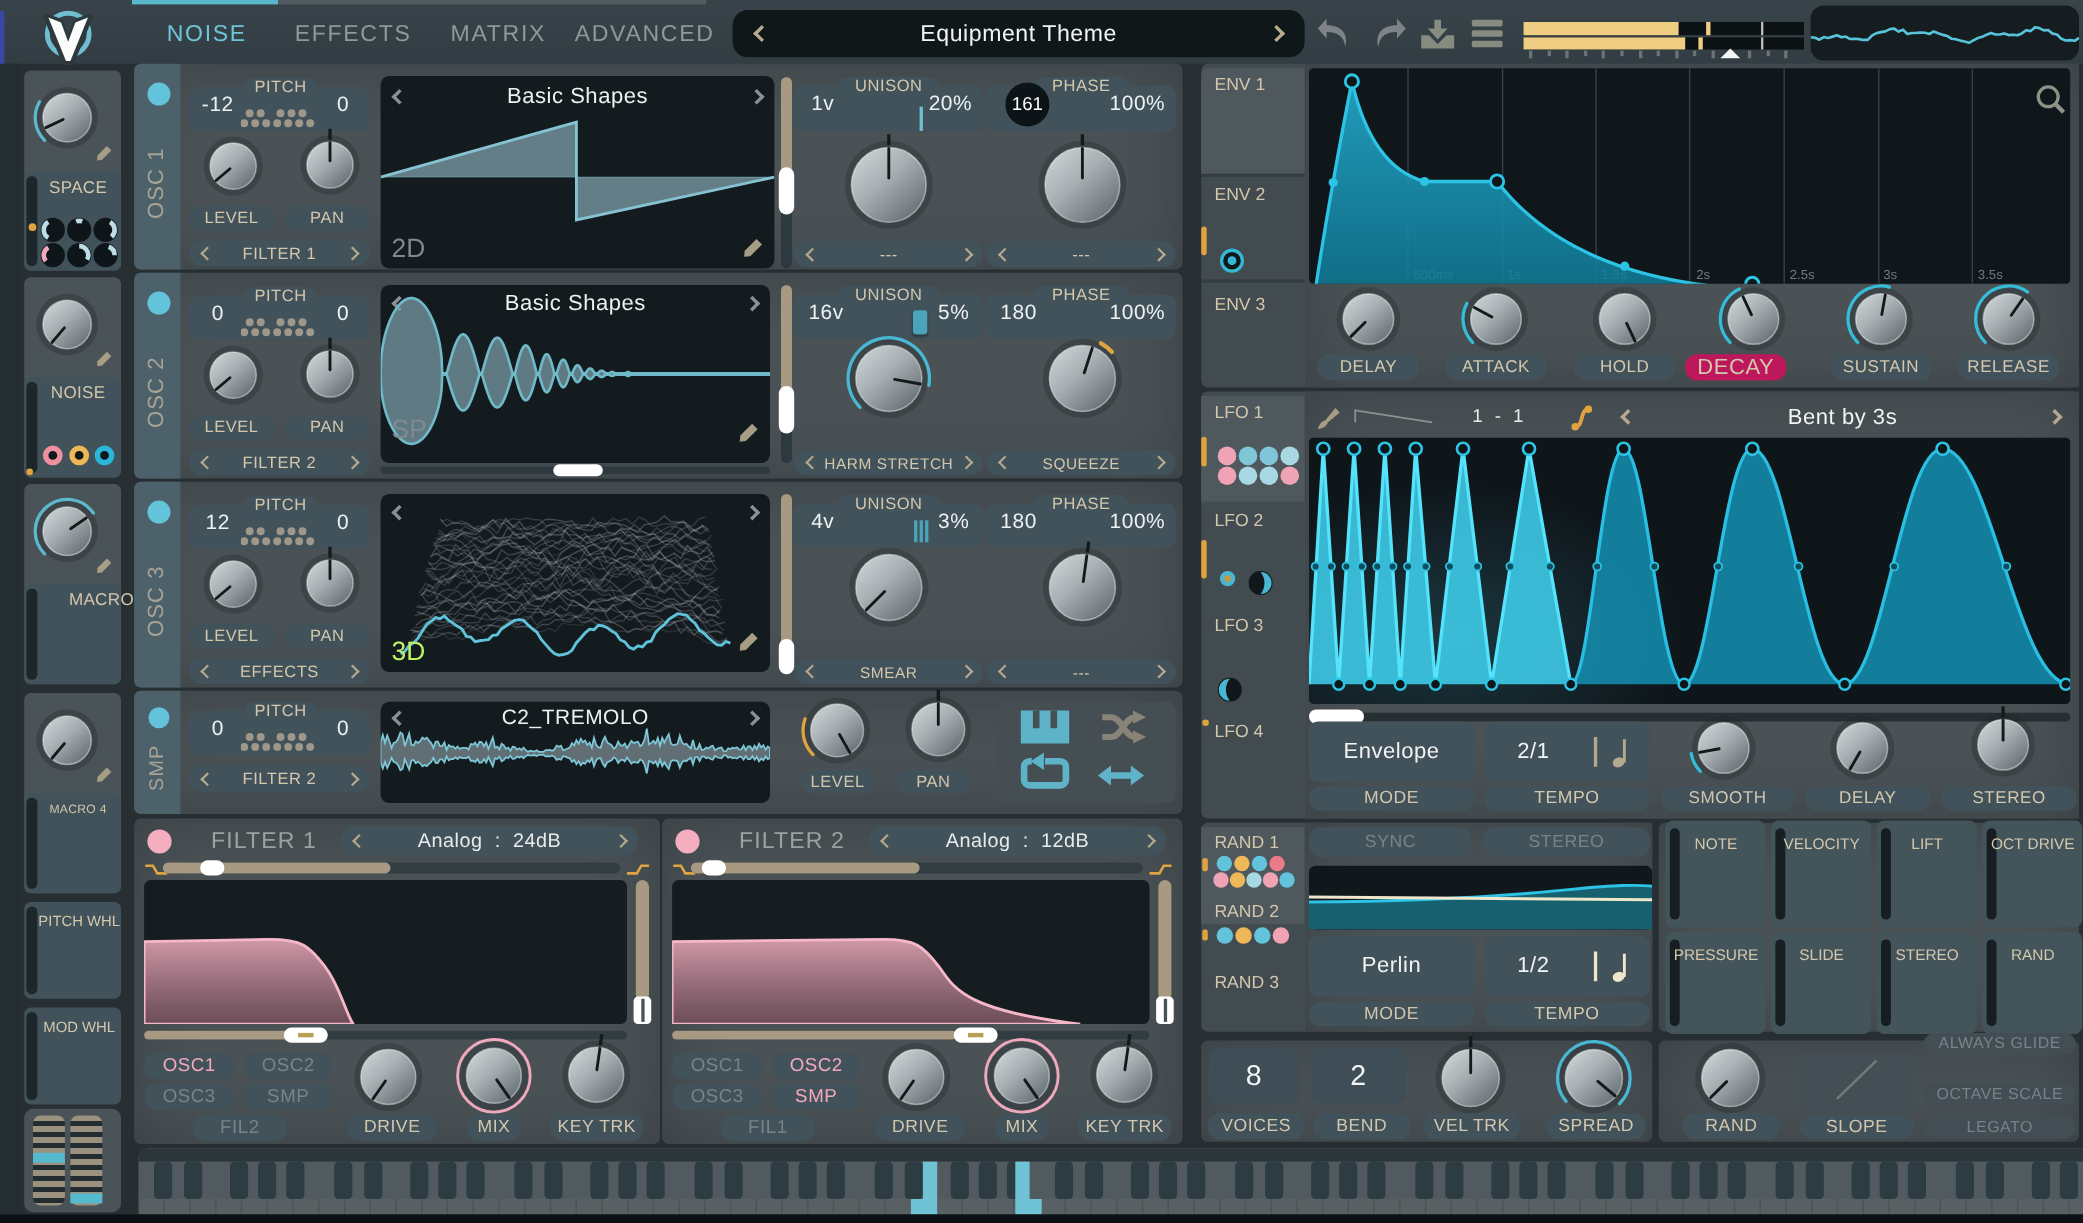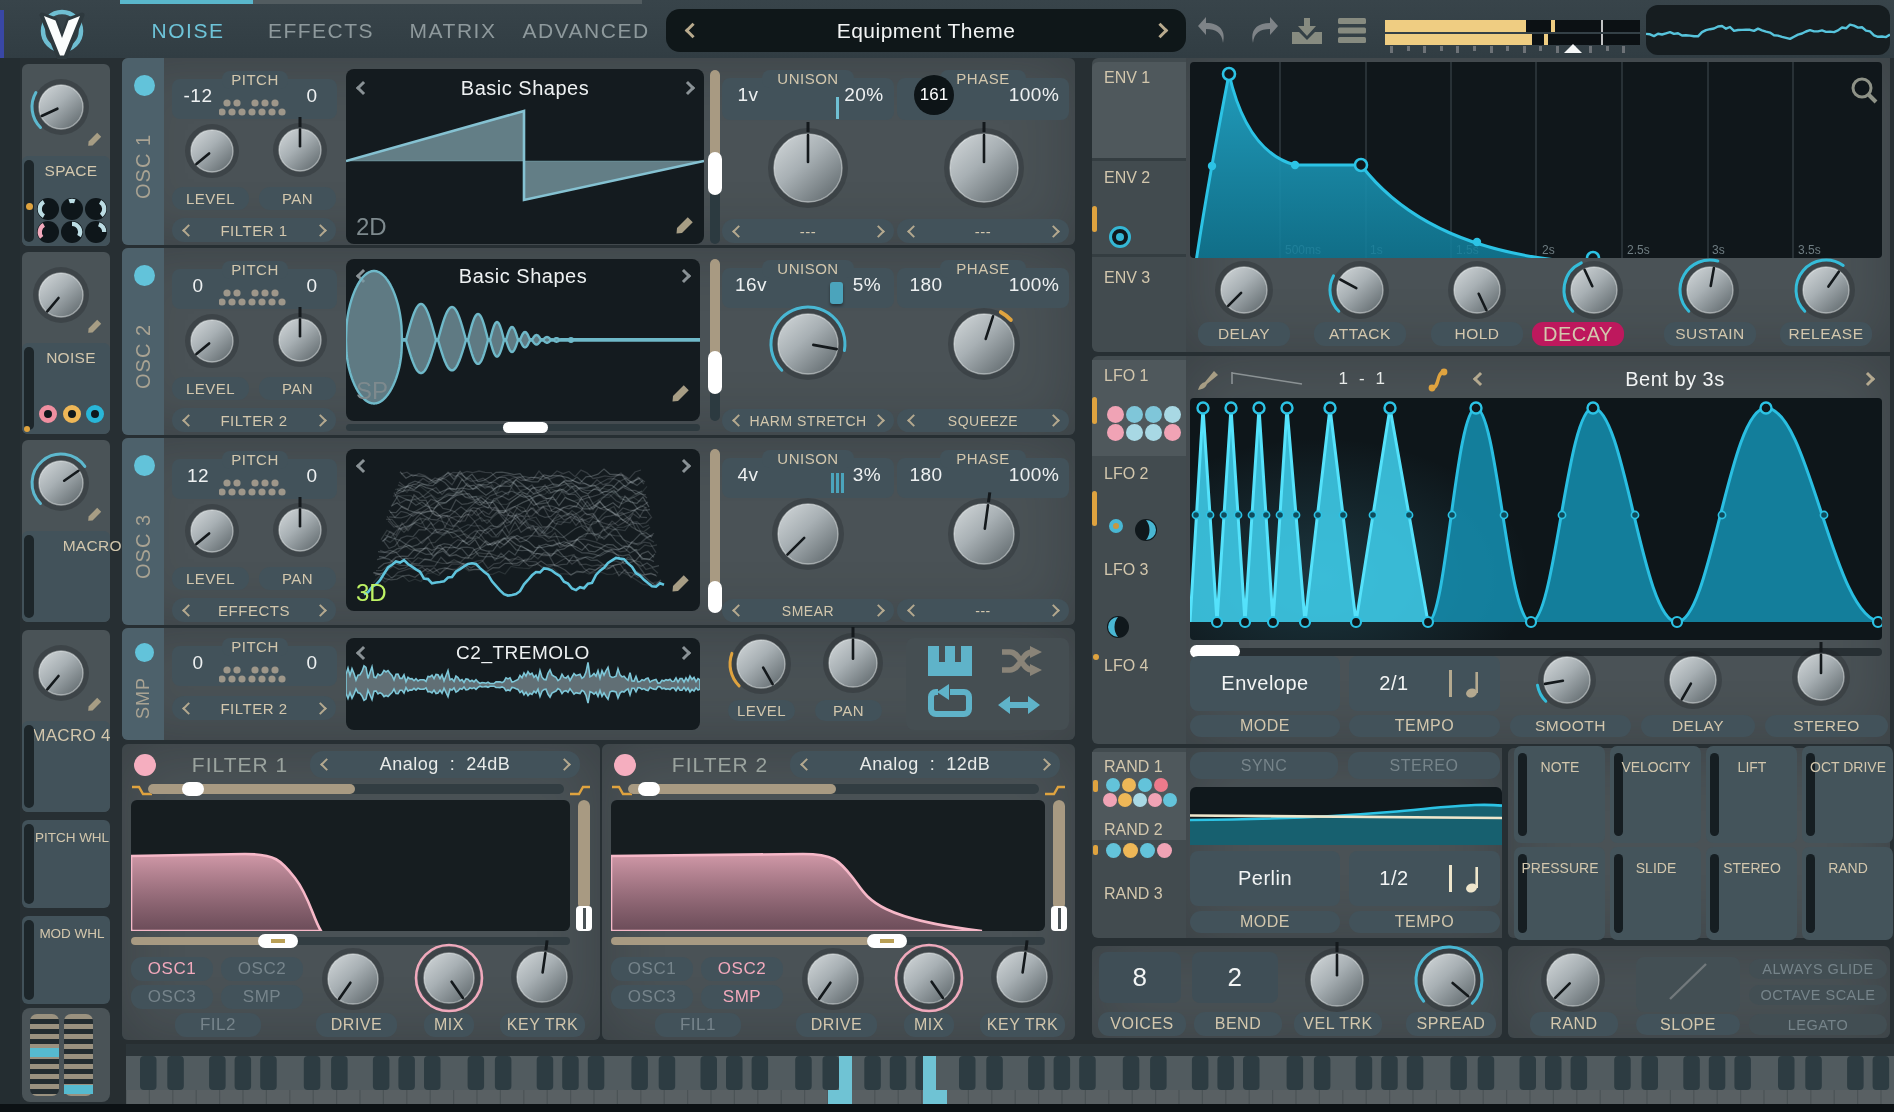--- a/index.html
+++ b/index.html
@@ -144,21 +144,21 @@
 <div style="position:absolute;left:22px;top:630px;width:88px;height:182px;background:#4a5357;border-radius:6px;"></div>
 <div style="position:absolute;left:22px;top:721px;width:88px;height:91px;background:#42525a;border-radius:6px;"></div>
 <svg style="position:absolute;left:25px;top:637px" width="72" height="72" viewBox="0 0 72 72">
       <circle cx="36" cy="36" r="28" fill="rgba(28,34,37,0.28)"></circle>
       <circle cx="36" cy="36" r="22" fill="url(#kg)" stroke="rgba(246,250,251,0.45)" stroke-width="1.4"></circle>
       <line x1="33.5" y1="39.0" x2="22.3" y2="52.3" stroke="#14191c" stroke-width="2.6" stroke-linecap="round"></line>
     </svg>
 <svg style="position:absolute;left:87.0px;top:696.0px" width="16" height="16" viewBox="0 0 16 16">
       <path d="M10.2,1.8 L14.2,5.8 L5.6,14.4 L1.2,14.8 L1.6,10.4 Z" fill="#a79d84"></path>
     </svg>
-<div style="position:absolute;left:32px;top:727px;width:78px;height:18px;display:flex;align-items:center;justify-content:center;white-space:nowrap;font-size:17px;color:#d3c7ad;font-weight:400;letter-spacing:0.3px;">MACRO 4</div>
+<div style="position:absolute;left:32px;top:727px;width:78px;height:18px;display:flex;align-items:center;justify-content:center;white-space:nowrap;font-size:11px;color:#d3c7ad;font-weight:400;letter-spacing:0.3px;">MACRO 4</div>
 <div style="position:absolute;left:24px;top:725px;width:10px;height:83px;background:#1d262a;border-radius:5px;"></div>
 <div style="position:absolute;left:22px;top:820px;width:88px;height:88px;background:#42525a;border-radius:6px;"></div>
 <div style="position:absolute;left:34px;top:828px;width:76px;height:18px;display:flex;align-items:center;justify-content:center;white-space:nowrap;font-size:13.5px;color:#d3c7ad;font-weight:400;letter-spacing:0px;">PITCH WHL</div>
 <div style="position:absolute;left:24px;top:824px;width:10px;height:80px;background:#1d262a;border-radius:5px;"></div>
 <div style="position:absolute;left:22px;top:916px;width:88px;height:88px;background:#42525a;border-radius:6px;"></div>
 <div style="position:absolute;left:34px;top:924px;width:76px;height:18px;display:flex;align-items:center;justify-content:center;white-space:nowrap;font-size:13.5px;color:#d3c7ad;font-weight:400;letter-spacing:0px;">MOD WHL</div>
 <div style="position:absolute;left:24px;top:920px;width:10px;height:80px;background:#1d262a;border-radius:5px;"></div>
 <div style="position:absolute;left:22px;top:1008px;width:88px;height:94px;background:#4a5357;border-radius:8px;"></div>
 <div style="position:absolute;left:30px;top:1014px;width:29px;height:82px;border-radius:7px;background:repeating-linear-gradient(180deg,#9a917f 0px,#9a917f 5px,#232c30 5px,#232c30 10px);overflow:hidden"></div>
 <div style="position:absolute;left:30px;top:1048px;width:29px;height:9px;background:#56bacf"></div>
@@ -914,21 +914,21 @@
       <circle cx="40" cy="40" r="32" fill="rgba(28,34,37,0.28)"></circle>
       <circle cx="40" cy="40" r="26" fill="url(#kg)" stroke="rgba(246,250,251,0.45)" stroke-width="1.4"></circle>
       <line x1="36.7" y1="43.3" x2="22.2" y2="57.8" stroke="#14191c" stroke-width="2.6" stroke-linecap="round"></line>
     </svg>
 <div style="position:absolute;left:1530px;top:1012px;width:88px;height:24px;background:#42525a;border-radius:11px;display:flex;align-items:center;justify-content:center;font-size:16px;color:#d3c7ad;letter-spacing:0.5px">RAND</div>
 <div style="position:absolute;left:1636px;top:957px;width:104px;height:55px;background:#434f54;border-radius:8px;"></div>
 <svg style="position:absolute;left:1636px;top:957px" width="104" height="55" viewBox="0 0 104 55">
       <line x1="34" y1="42" x2="70" y2="7" stroke="#72797c" stroke-width="2.4"></line>
     </svg>
 <div style="position:absolute;left:1636px;top:1014px;width:104px;height:21px;background:#42525a;border-radius:11px;display:flex;align-items:center;justify-content:center;font-size:16px;color:#d3c7ad;letter-spacing:0.5px">SLOPE</div>
-<div style="position:absolute;left:1749px;top:959px;width:138px;height:20px;background:#424e53;border-radius:10px;display:flex;align-items:center;justify-content:center;font-size:14.5px;color:#76848a;letter-spacing:0.5px">ALWAYS GLIDE</div>
+<div style="position:absolute;left:1749px;top:939px;width:138px;height:20px;background:#424e53;border-radius:10px;display:flex;align-items:center;justify-content:center;font-size:14.5px;color:#76848a;letter-spacing:0.5px">ALWAYS GLIDE</div>
 <div style="position:absolute;left:1749px;top:985px;width:138px;height:20px;background:#424e53;border-radius:10px;display:flex;align-items:center;justify-content:center;font-size:14.5px;color:#76848a;letter-spacing:0.5px">OCTAVE SCALE</div>
 <div style="position:absolute;left:1749px;top:1014px;width:138px;height:21px;background:#424e53;border-radius:10px;display:flex;align-items:center;justify-content:center;font-size:14.5px;color:#76848a;letter-spacing:0.5px">LEGATO</div>
 <div style="position:absolute;left:110px;top:1040px;width:1784px;height:64px;background:#272e31;"></div>
 <div style="position:absolute;left:126px;top:1044px;width:1768px;height:60px;background:#596063;border-radius:8px 0 0 0;"></div>
 <svg style="position:absolute;left:126px;top:1044px" width="1768" height="60" viewBox="0 0 1768 60">
       <rect x="0" y="12" width="1768" height="34" fill="#515b5f"></rect>
       <rect x="0" y="0" width="1768" height="12" fill="#2c3539"></rect>
       <line x1="0.0" y1="46" x2="0.0" y2="60" stroke="#4b5356" stroke-width="1.2"></line>
       <line x1="23.4" y1="46" x2="23.4" y2="60" stroke="#4b5356" stroke-width="1.2"></line>
       <line x1="46.8" y1="46" x2="46.8" y2="60" stroke="#4b5356" stroke-width="1.2"></line>

